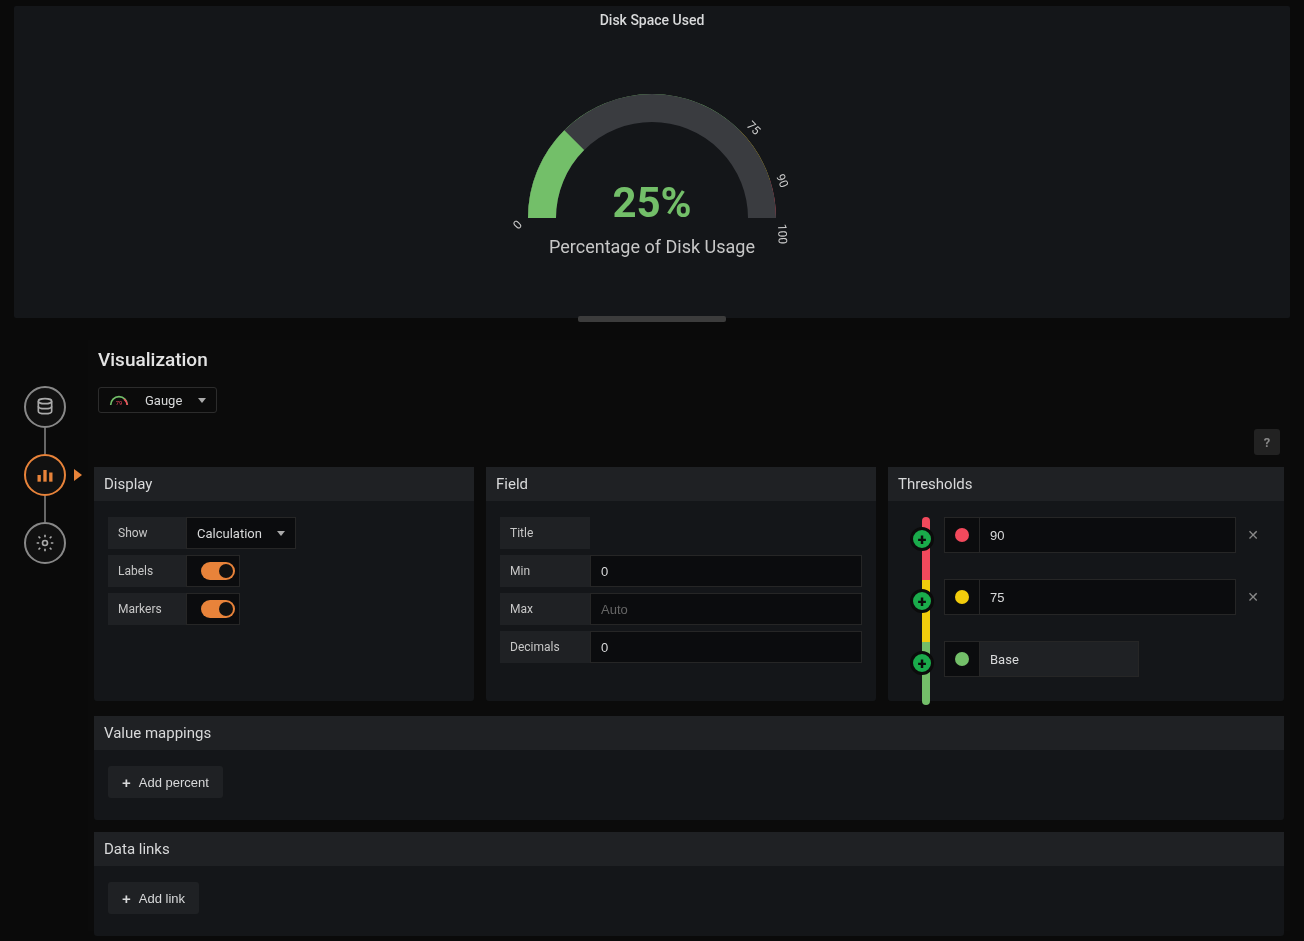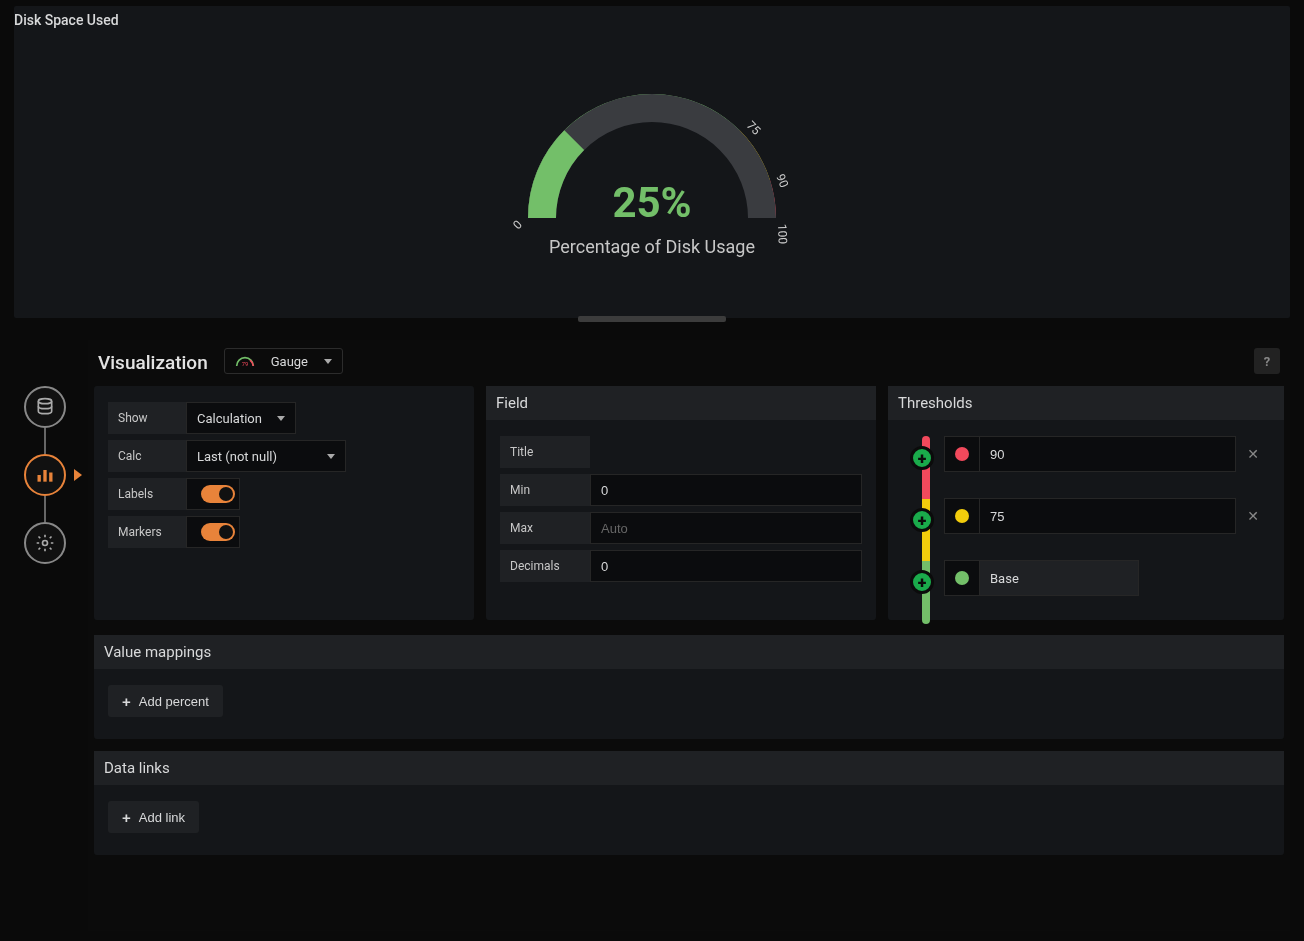--- a/index.html
+++ b/index.html
@@ -12,21 +12,21 @@
     height: 941px;
     overflow: hidden;
   }
   .preview-panel {
     position: absolute;
     left: 14px; top: 6px; right: 14px; height: 312px;
     background: #141619;
     border-radius: 2px;
   }
   .preview-title {
-    font-size: 14px; font-weight: 500; padding-top: 6px; color: #d8d9da;
+    text-align: center; font-size: 14px; font-weight: 500; padding-top: 6px; color: #d8d9da;
   }
   .gauge-wrap { position: relative; width: 300px; margin: 20px auto 0; }
   .gauge-svg { display: block; margin: 0 auto; }
   .gauge-value {
     position: absolute; top: 130px; left: 0; right: 0; text-align: center;
     font-size: 42px; font-weight: 700; color: #73bf69;
   }
   .gauge-subtitle {
     position: absolute; top: 188px; left: 0; right: 0; text-align: center;
     font-size: 18px; color: #c7c7c7;
@@ -53,21 +53,21 @@
     width:0;height:0;border-left:8px solid #e8833a;border-top:6px solid transparent;border-bottom:6px solid transparent;
   }
   .rail-line { width:2px; height:26px; background:#666; margin:0 auto; }
   .rail-wrap { position: relative; }
 
   .editor-pane {
     position: absolute; left: 88px; top: 340px; right: 14px; bottom: 10px;
     background: #0b0b0b;
   }
   .viz-header {
-    display:flex; align-items:flex-end; gap:16px; padding: 8px 10px 12px;
+    display:flex; align-items:flex-start; gap:16px; padding: 8px 10px 12px; flex-direction: column;
   }
   .viz-header h2 { font-size: 19px; font-weight: 500; color: #e3e3e3; }
   .viz-picker {
     display:flex; align-items:center; gap:16px; border:1px solid #2c2c2c; border-radius:3px;
     padding: 4px 10px; cursor:pointer;
   }
   .viz-picker svg { width:20px; height:16px; }
   .caret-down { width:0;height:0;border-left:4px solid transparent;border-right:4px solid transparent;border-top:5px solid #aaa; }
   .help-btn {
     margin-left:auto; width:26px;height:26px; background:#222; border-radius:3px;
@@ -211,32 +211,26 @@
       </svg>
       <span>Gauge</span>
       <span class="caret-down"></span>
     </div>
     <div class="help-btn">?</div>
   </div>
 
   <div class="section-row">
 
     <div class="section w-display">
+      <div class="section-header">Display</div>
       <div class="section-body">
         <div class="form-row">
           <div class="form-label">Show</div>
           <div class="form-select" style="flex:0 0 110px">
             <span class="sel-text">Calculation</span>
-              <span class="caret-down"></span>
-          </div>
-        </div>
-        <div class="form-row">
-          <div class="form-label">Calc</div>
-          <div class="form-select" style="flex:0 0 160px">
-            <span class="sel-text">Last (not null)</span>
               <span class="caret-down"></span>
           </div>
         </div>
         <div class="form-row">
           <div class="form-label">Labels</div>
           <div class="toggle-wrap">
               <div class="toggle">
                 <div class="knob"></div>
               </div>
             </div>

